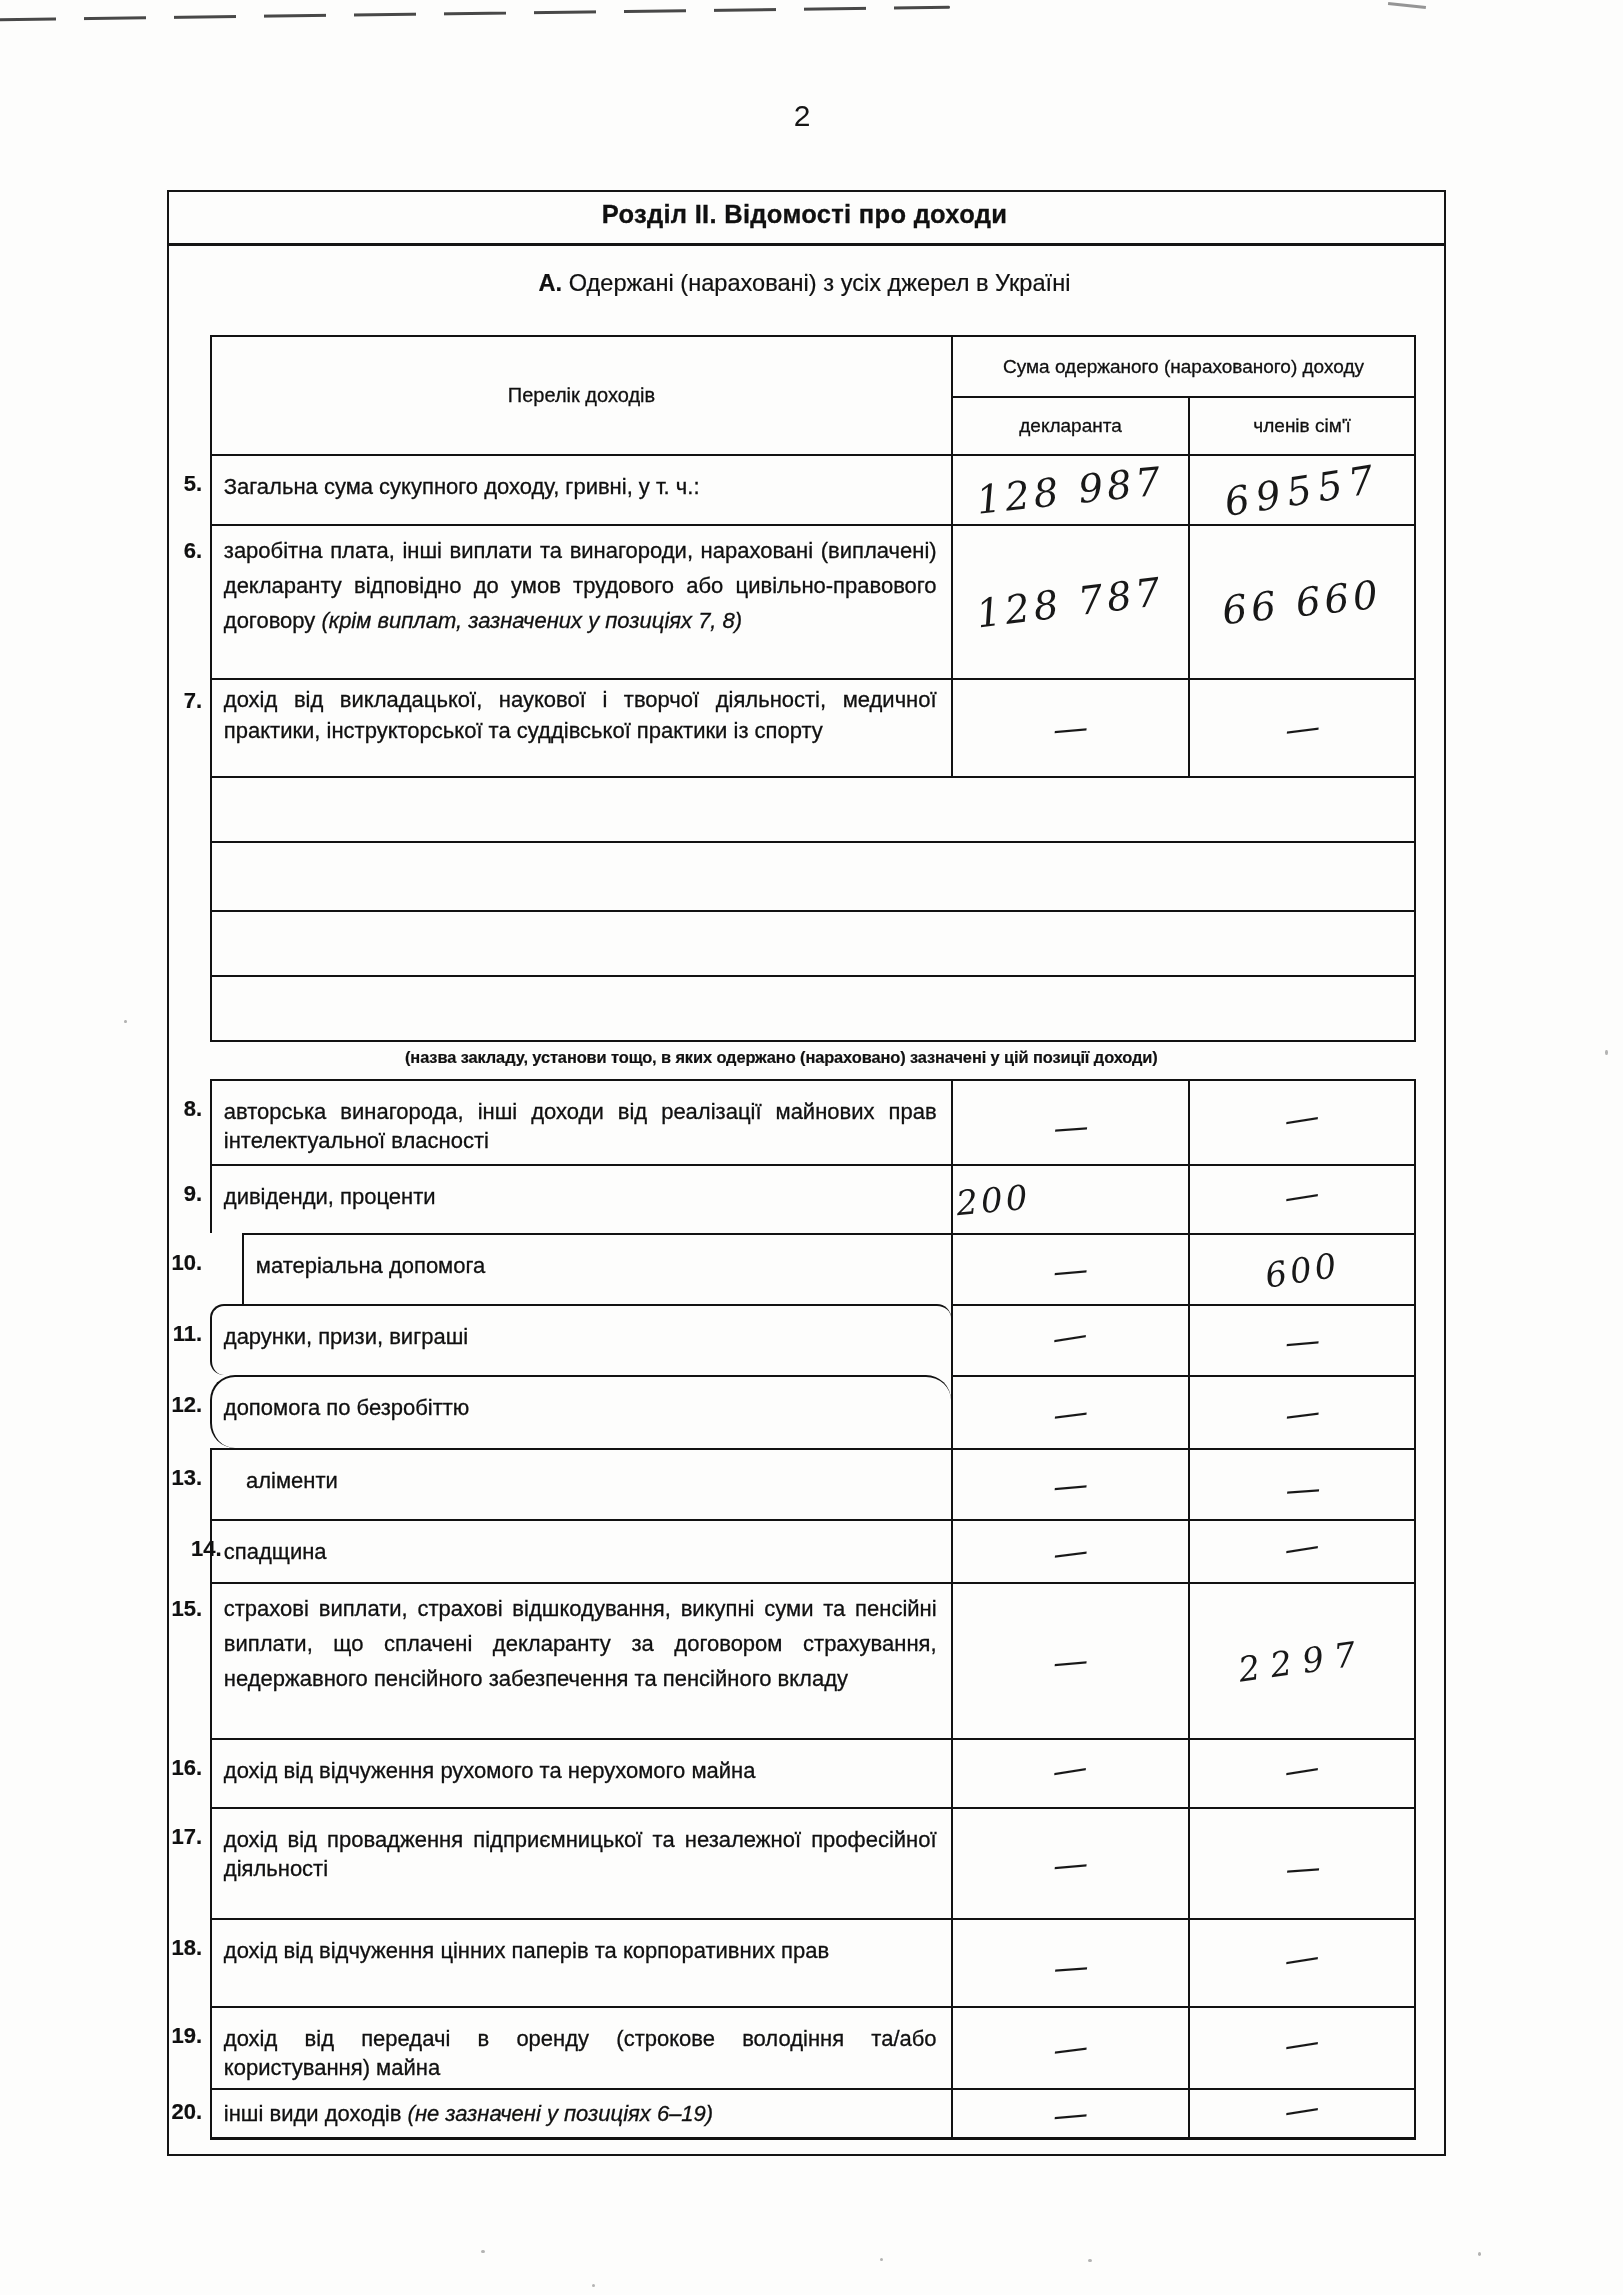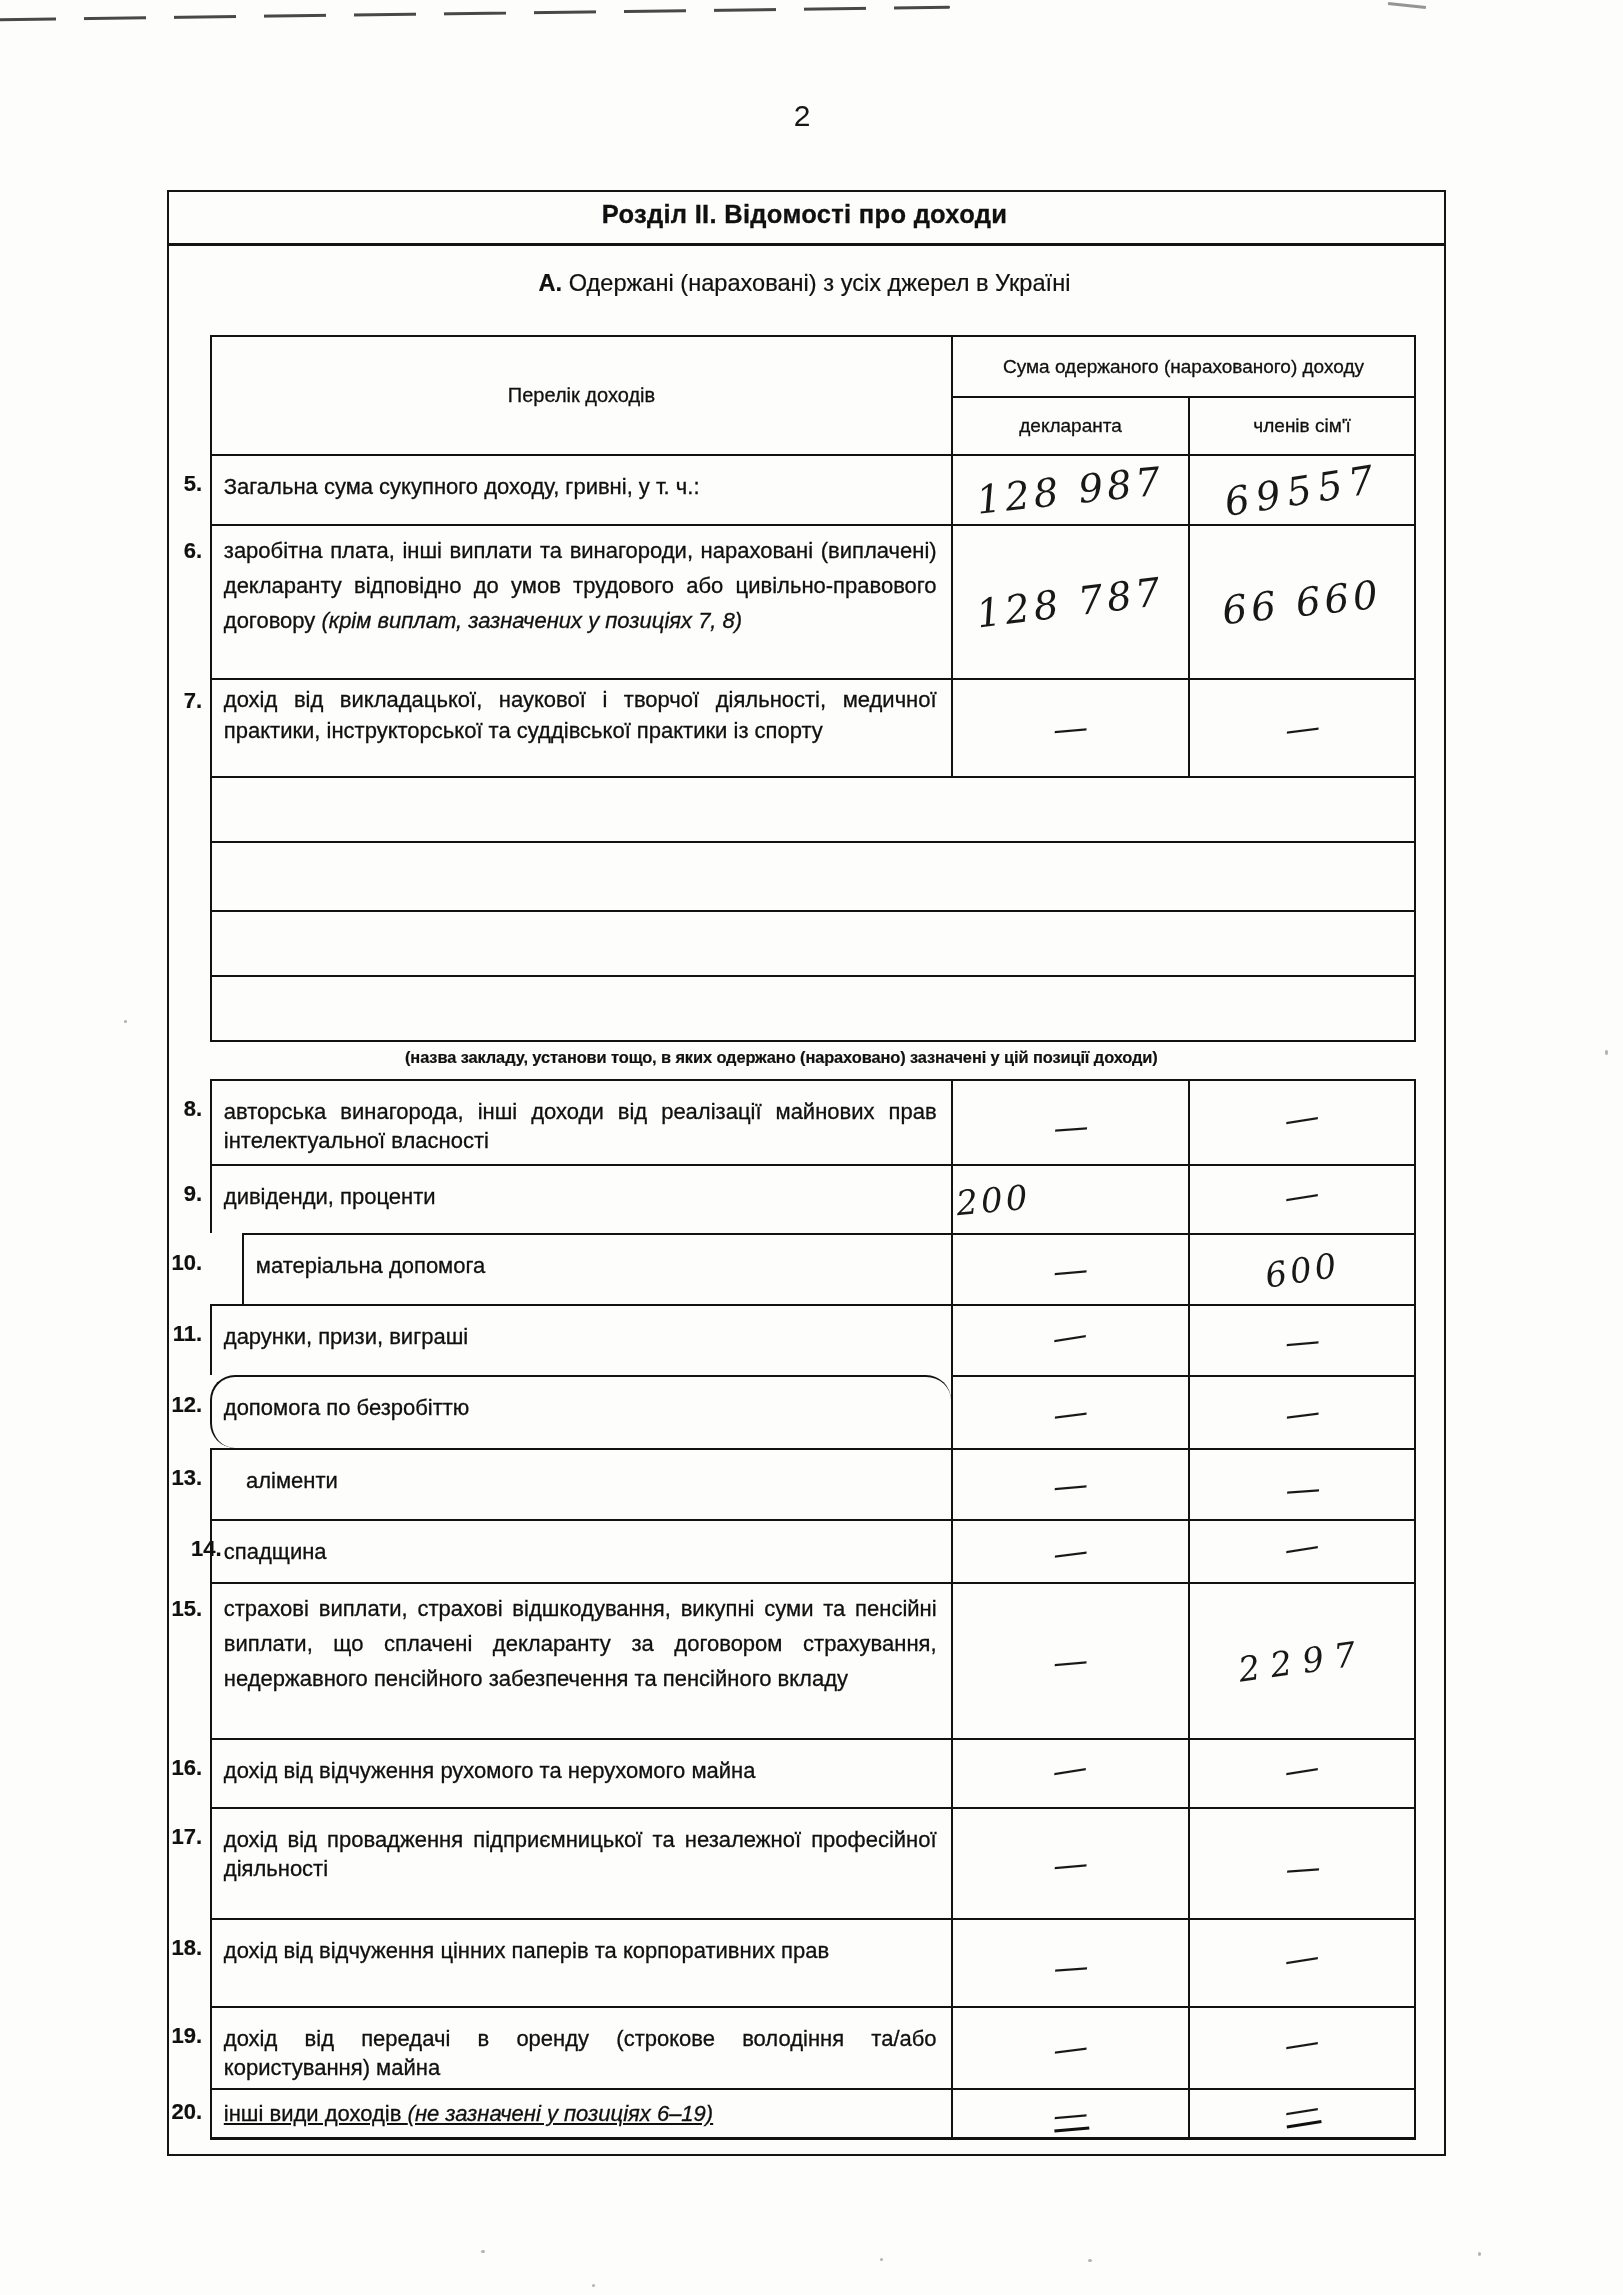--- a/index.html
+++ b/index.html
@@ -23,21 +23,21 @@
   .title-rule{position:absolute; left:167px; top:243px; width:1278px; border-top:3.3px solid #141414;}
   .sec-subtitle{position:absolute; left:167px; top:270px; width:1275px; text-align:center; font-size:23.6px; -webkit-text-stroke:0.2px #101010;}
   .sec-subtitle .ltr{font-weight:700;}
   
   .tbl{position:absolute; display:grid; grid-template-columns:43px 741px 237px 228px;}
   #t1{left:167px; top:335px; grid-template-rows:61px 58px 70px 154px 98px 65px 69px 65px 67px;}
   #t2{left:167px; top:1079px; grid-template-rows:85px 69px 71px 71px 73px 71px 63px 156px 69px 111px 88px 82px 52px;}
   .cell{box-sizing:border-box; position:relative;}
   .bt3{border-top:2px solid #121212;} .bt4{border-top:2.6px solid #121212;}
   .bl3{border-left:2px solid #121212;} .br3{border-right:2px solid #121212;}
-  .bb4{border-bottom:2.6px solid #121212;} .bb5{border-bottom:3.3px solid #121212;text-decoration:underline;}
+  .bb4{border-bottom:2.6px solid #121212;} .bb5{border-bottom:3.3px solid #121212;}
   .hcell{display:flex; align-items:center; justify-content:center; text-align:center; font-size:19px; -webkit-text-stroke:0.3px #101010;}
   .hcell.big{font-size:20px;}
   .numcell{font-size:22px; font-weight:700; text-align:right; padding:17px 7.9px 0 0; -webkit-text-stroke:0.2px #101010;}
   .lblcell{font-size:22px; line-height:1.32; padding:15.7px 14.4px 5.2px 11.8px; text-align:justify; text-align-last:left; -webkit-text-stroke:0.3px #101010;}
   .lblcell .lbl-it{font-style:italic;}
   .roomy{line-height:1.6; padding-top:6.5px;}
   .roomy.numcell{padding-top:9.2px;}
   .tall3{line-height:1.43; padding-top:3.9px;}
   .tall3.numcell{padding-top:6.5px;}
   .valcell{display:flex; align-items:center; justify-content:center; overflow:visible;}
@@ -148,21 +148,21 @@
     <div class="cell numcell" style="grid-row:3; grid-column:1;">10.</div>
     <div class="cell lblcell bt3 bl3" style="grid-row:3; grid-column:2;margin-left:32px;"><span>матеріальна допомога</span><span class="lbl-it"></span></div>
     <div class="cell valcell bt3 bl3 d1" style="grid-row:3; grid-column:3;">
         <span class="hw hw-dash">—</span>
       </div>
     <div class="cell valcell bt3 bl3 br3 v10f" style="grid-row:3; grid-column:4;">
         <span class="hw hw-md">600</span>
       </div>
 
     <div class="cell numcell" style="grid-row:4; grid-column:1;">11.</div>
-    <div class="cell lblcell bt3 bl3" style="grid-row:4; grid-column:2;"><span>дарунки, призи, виграші</span><span class="lbl-it"></span></div>
+    <div class="cell lblcell bt3 bl3" style="grid-row:4; grid-column:2;border-radius:14px;"><span>дарунки, призи, виграші</span><span class="lbl-it"></span></div>
     <div class="cell valcell bt3 bl3 d2" style="grid-row:4; grid-column:3;">
         <span class="hw hw-dash">—</span>
       </div>
     <div class="cell valcell bt3 bl3 br3 d1" style="grid-row:4; grid-column:4;">
         <span class="hw hw-dash">—</span>
       </div>
 
     <div class="cell numcell" style="grid-row:5; grid-column:1;">12.</div>
     <div class="cell lblcell bt3 bl3" style="grid-row:5; grid-column:2;border-radius:25px;"><span>допомога по безробіттю</span><span class="lbl-it"></span></div>
     <div class="cell valcell bt3 bl3 d3" style="grid-row:5; grid-column:3;">

